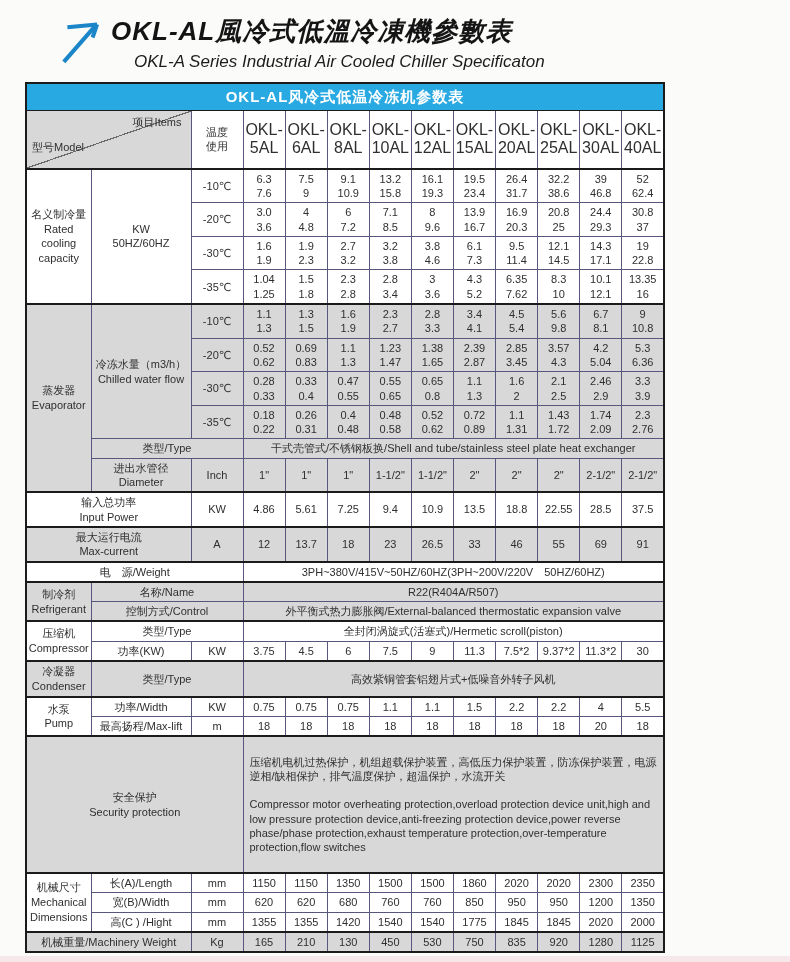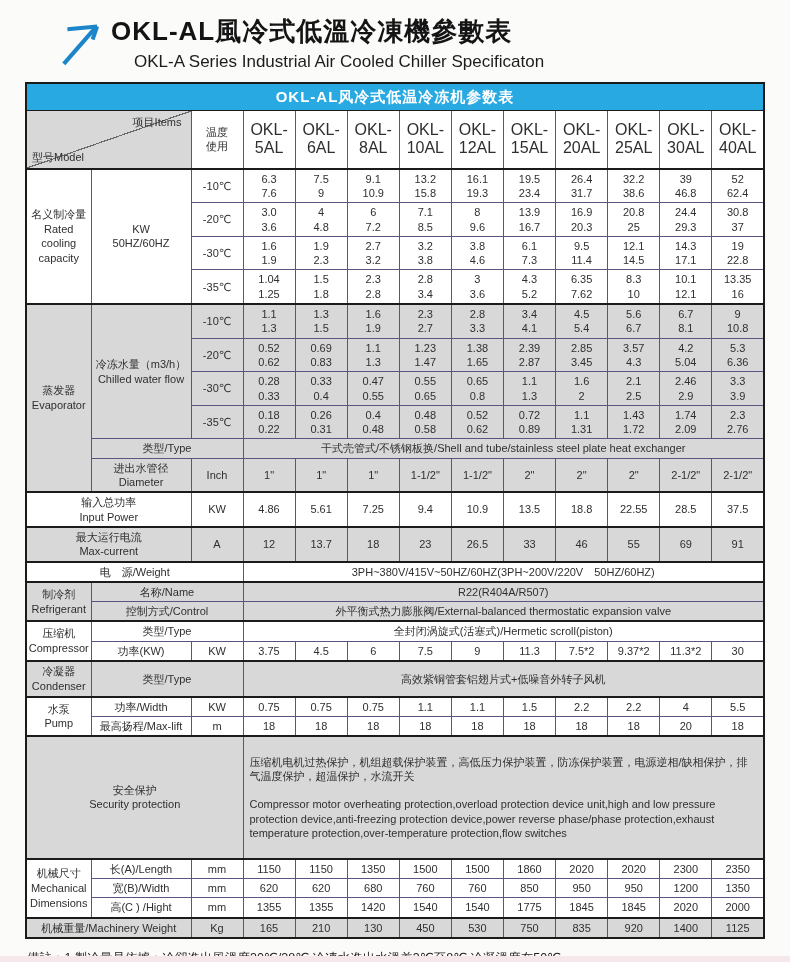--- a/index.html
+++ b/index.html
@@ -3,47 +3,47 @@
 <meta charset="utf-8">
 <style>
   * { box-sizing: border-box; margin: 0; padding: 0; }
   body {
     width: 790px; height: 962px; background: #fbfbfa;
     font-family: "Liberation Sans", "DejaVu Sans", sans-serif;
     color: #2f2f2f; position: relative; overflow: hidden;
   }
   .page { padding: 6px 25px 0 25px; }
   
-  .doc-header { display: flex; align-items: flex-end; padding: 6px 0 10px 28px; }
+  .doc-header { display: flex; align-items: center; padding: 6px 0 10px 28px; font-style: italic; }
   .logo { width: 54px; height: 56px; flex: 0 0 54px; margin-right: 4px; }
   .titles { padding-top: 2px; }
   .title-zh { font-size: 26px; font-weight: bold; color: #141414; letter-spacing: 1px; }
   .title-en { font-size: 17px; color: #1c1c1c; margin-top: 3px; margin-left: 23px; }
   
-  table { border-collapse: collapse; table-layout: fixed; width: 740px; border: 2px solid #1b1b1b; }
+  table { border-collapse: collapse; table-layout: fixed; width: 640px; border: 2px solid #1b1b1b; }
   td {
     border: 1px solid #56567e; font-size: 11px; text-align: center;
     vertical-align: middle; padding: 2px 1px; line-height: 1.3;
     white-space: pre-line; background: #fff; overflow: hidden;
   }
   tr.g td { background: #d8d8d8; }
   tr.sec td { border-top: 2px solid #1b1b1b; }
   td.caption {
     background: #29a9e1; color: #ffffff; font-size: 15px; font-weight: bold;
     letter-spacing: 1px; padding: 3px 0; border: 1px solid #1b1b1b;
   }
   td.model-hd { font-size: 16px; line-height: 1.15; padding: 3px 0; }
   td.corner { position: relative; background: #d8d8d8; padding: 0; }
   td.corner .diag {
     position: absolute; inset: 0;
     background: linear-gradient(to bottom right,
       transparent calc(50% - 0.6px), #6a6a6a calc(50% - 0.6px),
       #6a6a6a calc(50% + 0.6px), transparent calc(50% + 0.6px));
   }
-  td.corner .model-lbl { position: absolute; left: 5px; bottom: 3px; font-size: 11px; }
+  td.corner .model-lbl { position: absolute; left: 5px; bottom: 13px; font-size: 11px; }
   td.corner .items-lbl { position: absolute; right: 9px; top: 4px; font-size: 11px; margin-left: 24px; }
   td.left-text { text-align: left; padding: 3px 6px; }
   td.sec-label { line-height: 1.35; }
   tr.dual td { height: 31px; }
   
   .notes { padding: 10px 2px 0 2px; font-size: 12.5px; line-height: 1.55; color: #222; }
   .bottom-strip { position: absolute; left: 0; bottom: 0; width: 790px; height: 6px; background: #f6e7ea; }
 </style>
 </head>
 <body>
@@ -217,21 +217,21 @@
 1.9</td>
           <td>2.3
 2.7</td>
           <td>2.8
 3.3</td>
           <td>3.4
 4.1</td>
           <td>4.5
 5.4</td>
           <td>5.6
-6.7</td>
+9.8</td>
           <td>6.7
 8.1</td>
           <td>9
 10.8</td>
         </tr>
     <tr class="dual g">
       <td>-20℃</td>
     <td>0.52
 0.62</td>
           <td>0.69
@@ -485,21 +485,21 @@
       <td colspan="2">机械重量/Machinery Weight</td>
       <td>Kg</td>
     <td>165</td>
           <td>210</td>
           <td>130</td>
           <td>450</td>
           <td>530</td>
           <td>750</td>
           <td>835</td>
           <td>920</td>
-          <td>1400</td>
+          <td>1280</td>
           <td>1125</td>
         </tr>
   </tbody>
     </table>
 
   <div class="notes">
     <div>備註：1.製冷量是依據：冷卻進出風溫度30℃/38℃,冷凍水進出水溫差3℃至8℃,冷凝溫度在50℃。</div>
 
   </div>
 

